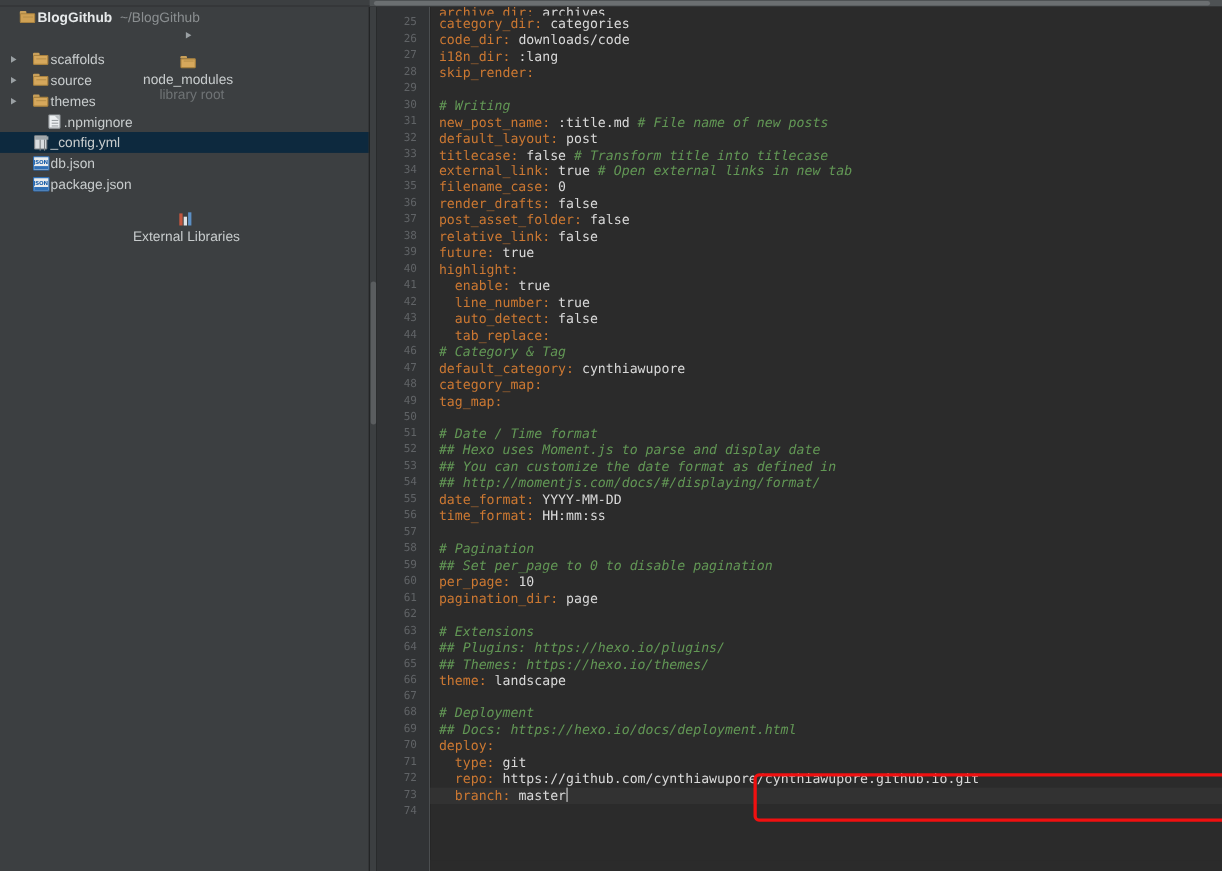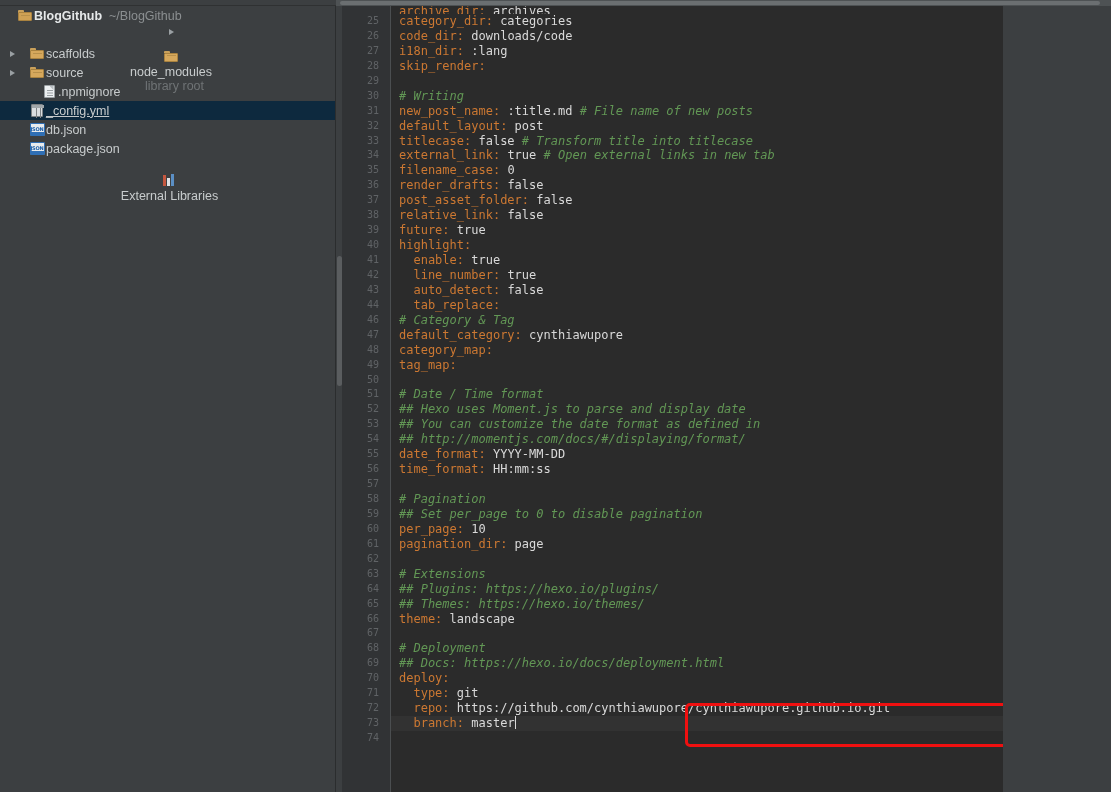--- a/index.html
+++ b/index.html
@@ -31,21 +31,21 @@
     background: #3c3f41;
     border-bottom: 1px solid #2f3132;
   }
   #top-strip-handle {
     position: absolute; top: 1px; left: 340px;
     width: 760px; height: 4px;
     background: #6b6f71;
     border-radius: 2px;
   }
 
-  #body-row { display: flex; width: 1003px; height: 792px; }
+  #body-row { display: flex; width: 1111px; height: 792px; }
 
   
   #sidebar {
     position: relative;
     width: 336px; height: 792px;
     background: #3c3f41;
     padding-top: 6px;
     flex: 0 0 336px;
     font-size: 12.5px;
     color: #c3c7c9;
@@ -322,29 +322,42 @@
             </div>
             <div style="width: 9px; flex: 0 0 9px;"></div>
             <div class="icon-slot">
               <span class="folder-ic">
                 <span class="tab"></span>
                 <span class="bd"></span>
               </span>
             </div>
             <span class="label">source</span>
           </div>
+          <div class="tree-row" style="padding-left: 6px;">
+            <div class="arrow-slot">
+              <div class="arrow"></div>
+            </div>
+            <div style="width: 9px; flex: 0 0 9px;"></div>
+            <div class="icon-slot">
+              <span class="folder-ic">
+                <span class="tab"></span>
+                <span class="bd"></span>
+              </span>
+            </div>
+            <span class="label">themes</span>
+          </div>
           <div class="tree-row" style="padding-left: 18px;">
             <div class="arrow-slot"></div>
             <div style="width: 9px; flex: 0 0 9px;"></div>
             <div class="icon-slot">
               <span class="file-ic"></span>
             </div>
             <span class="label">.npmignore</span>
           </div>
-          <div class="tree-row selected" style="padding-left: 6px; text-decoration: underline;">
+          <div class="tree-row selected" style="padding-left: 6px;">
             <div class="arrow-slot"></div>
             <div style="width: 9px; flex: 0 0 9px;"></div>
             <div class="icon-slot">
               <span class="yml-ic"></span>
             </div>
             <span class="label">_config.yml</span>
           </div>
           <div class="tree-row" style="padding-left: 6px;">
             <div class="arrow-slot"></div>
             <div style="width: 9px; flex: 0 0 9px;"></div>

